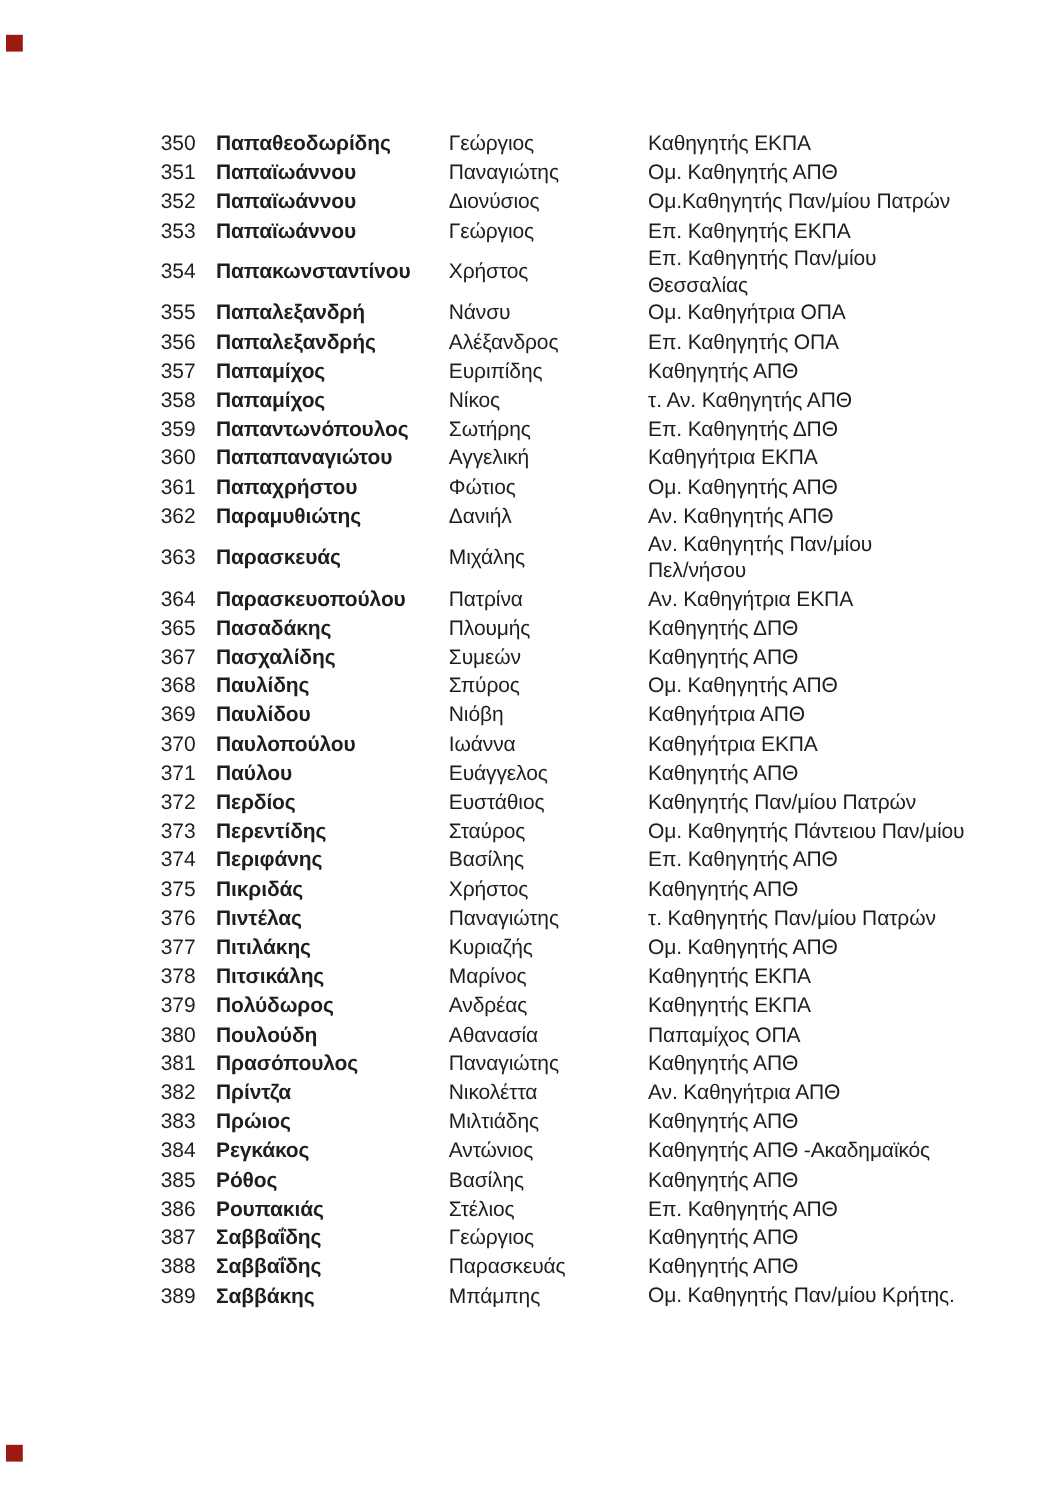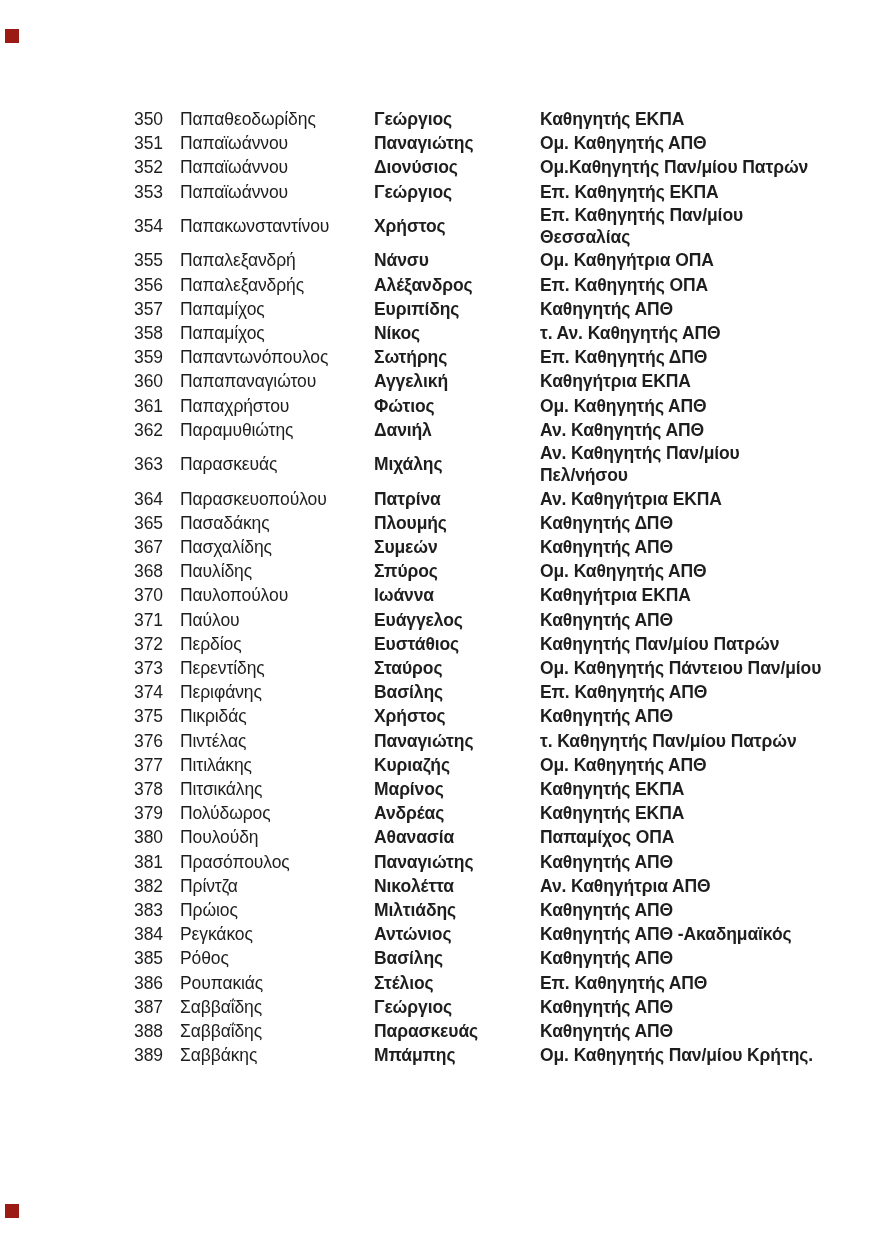--- a/index.html
+++ b/index.html
@@ -32,23 +32,23 @@
   }
   .faculty-table td {
     font-size: 17.5px;
     line-height: 24.2px;
     vertical-align: middle;
     padding: 0;
     white-space: nowrap;
     letter-spacing: -0.1px;
   }
   td.col-row-number { width: 46px; margin-top: 40px;  }
-  td.col-surname    { width: 194px; }
-  td.col-first-name { width: 166px; font-weight: bold; }
-  td.col-title      { width: 312px; line-height: 22.3px; white-space: pre-line; font-weight: bold; }
+  td.col-surname    { width: 194px; font-weight: bold; }
+  td.col-first-name { width: 166px; }
+  td.col-title      { width: 312px; line-height: 22.3px; white-space: pre-line; }
 </style>
 </head>
 <body style="background: rgb(255, 255, 255); color: rgb(30, 30, 30);">
 
 <div class="page-marker top" style="background: rgb(155, 27, 20);"></div>
 <div class="page-marker bottom" style="background: rgb(155, 27, 20);"></div>
 
 <table class="faculty-table">
   <tbody>
       <tr>
@@ -155,20 +155,26 @@
         <td class="col-first-name">Συμεών</td>
         <td class="col-title">Καθηγητής ΑΠΘ</td>
       </tr>
       <tr>
         <td class="col-row-number">368</td>
         <td class="col-surname">Παυλίδης</td>
         <td class="col-first-name">Σπύρος</td>
         <td class="col-title">Ομ. Καθηγητής ΑΠΘ</td>
       </tr>
       <tr>
+        <td class="col-row-number">369</td>
+        <td class="col-surname">Παυλίδου</td>
+        <td class="col-first-name">Νιόβη</td>
+        <td class="col-title">Καθηγήτρια ΑΠΘ</td>
+      </tr>
+      <tr>
         <td class="col-row-number">370</td>
         <td class="col-surname">Παυλοπούλου</td>
         <td class="col-first-name">Ιωάννα</td>
         <td class="col-title">Καθηγήτρια ΕΚΠΑ</td>
       </tr>
       <tr>
         <td class="col-row-number">371</td>
         <td class="col-surname">Παύλου</td>
         <td class="col-first-name">Ευάγγελος</td>
         <td class="col-title">Καθηγητής ΑΠΘ</td>

